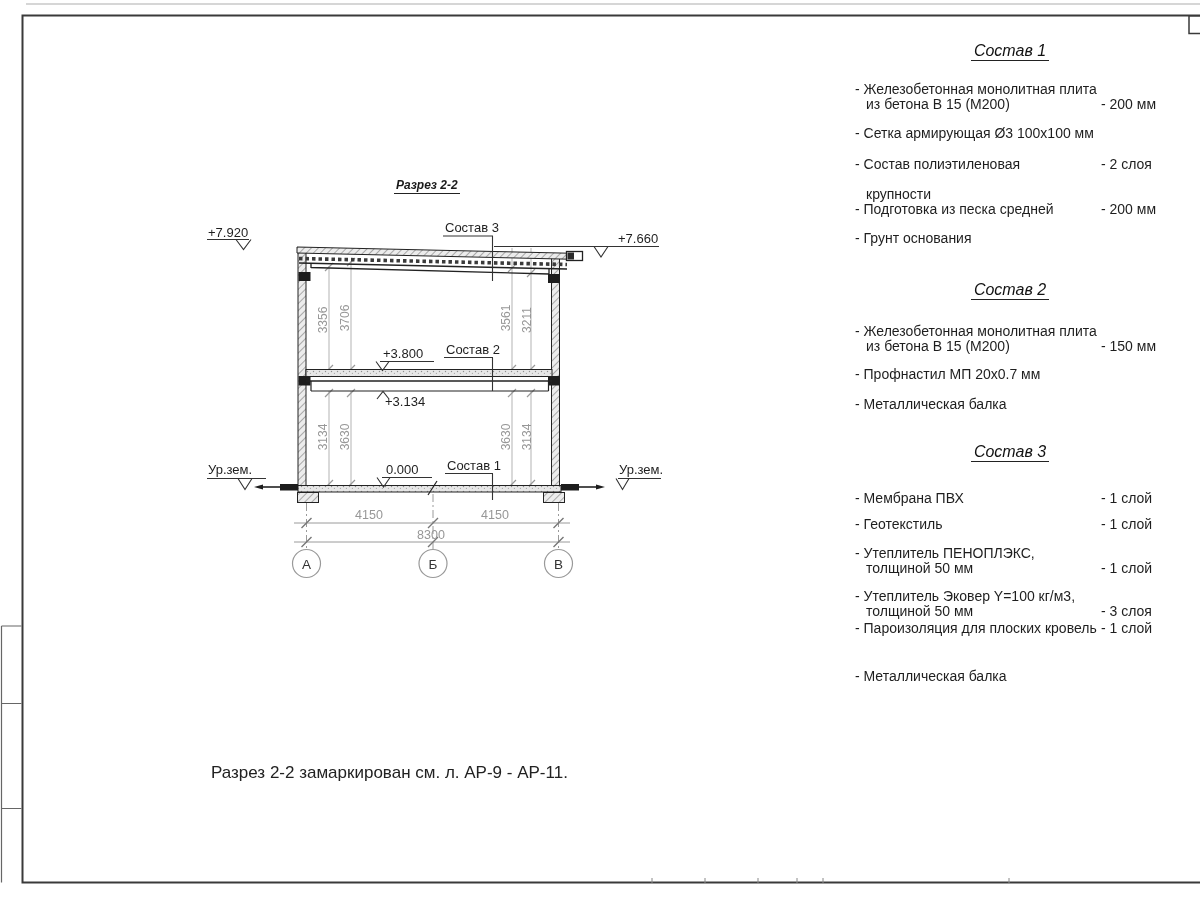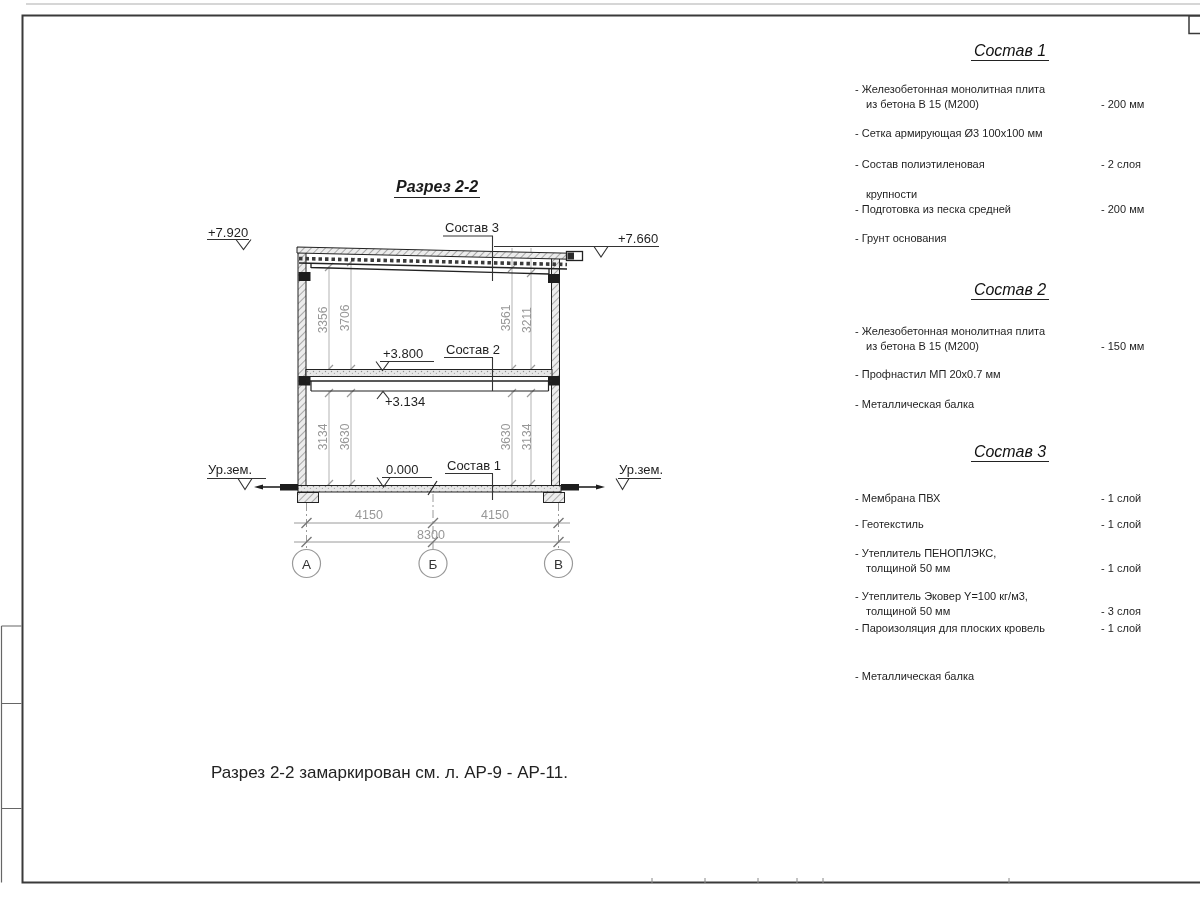--- a/index.html
+++ b/index.html
@@ -3,30 +3,30 @@
 <meta charset="utf-8">
 <style>
   html,body{margin:0;padding:0;background:#ffffff;}
   #sheet{position:relative;width:1200px;height:900px;background:#ffffff;overflow:hidden;
          font-family:"Liberation Sans",sans-serif;color:#1e1e1e;}
   svg{position:absolute;left:0;top:0;}
   svg text{font-family:"Liberation Sans",sans-serif;}
 
   .abs{position:absolute;}
   
-  #dtitle{left:394px;top:178px;font-size:16px;font-style:italic;font-weight:bold;color:#1a1a1a;
+  #dtitle{left:394px;top:178px;font-size:12px;font-style:italic;font-weight:bold;color:#1a1a1a;
           border-bottom:1.5px solid #222;padding:0 2px 1px 2px;}
   
   #note{left:211px;top:763px;font-size:17px;color:#222;white-space:nowrap;}
 
   
   .phead{position:absolute;left:855px;width:310px;text-align:center;font-size:16px;
          font-style:italic;color:#111;}
   .phead span{border-bottom:1px solid #222;padding:0 3px 1px 3px;}
-  .pit{position:absolute;left:855px;width:312px;font-size:11px;line-height:15px;color:#1e1e1e;}
+  .pit{position:absolute;left:855px;width:312px;font-size:14px;line-height:15px;color:#1e1e1e;}
   .ln{white-space:nowrap;}
   .l2{padding-left:11px;}
   .val{position:absolute;left:246px;bottom:0;white-space:nowrap;}
 </style>
 </head>
 <body>
 
 <div id="sheet">
 
   <svg width="1200" height="900" viewBox="0 0 1200 900">

